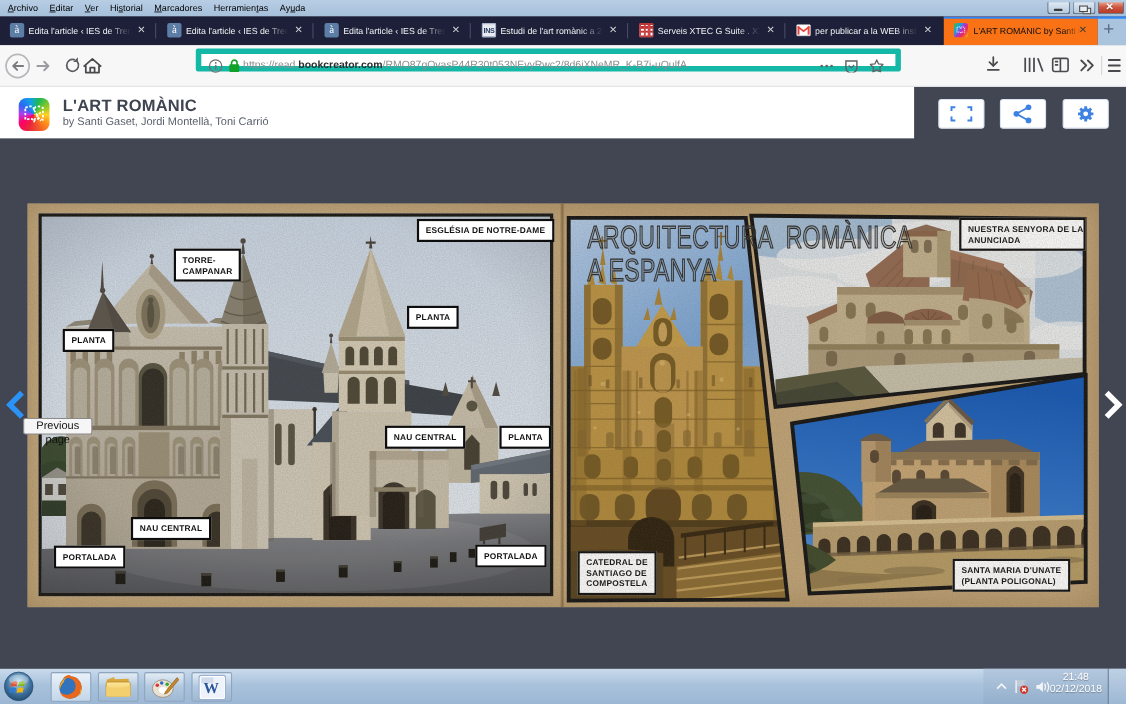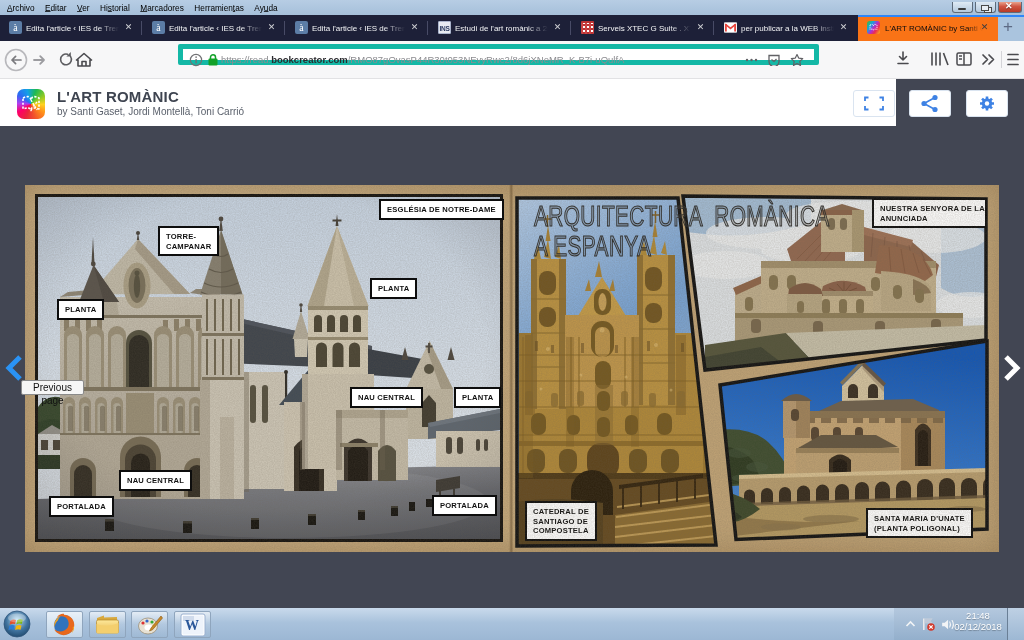--- a/index.html
+++ b/index.html
@@ -36,21 +36,21 @@
  linear-gradient(#b33 2px,transparent 2px),
  repeating-linear-gradient(90deg,#c44 0 2px,transparent 2px 4px),
  repeating-linear-gradient(0deg,#b33 0 2px,#fff 2px 4px);background-size:100% 100%,100% 4px,4px 100%;background-position:0 0,0 3px,0 0;background-repeat:no-repeat,repeat-y,repeat-x}
 
 #navbar{position:absolute;left:0;top:41px;width:1024px;height:38px;background:#f7f7f8;border-bottom:1px solid #e2e2e4}
 .navic{position:absolute;top:0}
 #urlbar{position:absolute;left:178px;top:3px;width:641px;height:21px;background:#fff;border:5px solid #14b8a6;border-radius:2px}
 #urltxt{position:absolute;left:38px;top:5px;font-size:9.5px;color:#8c8c90;white-space:nowrap}
 #urltxt b{color:#2a2a2e;font-weight:bold}
 
-#pagehead{position:absolute;left:0;top:79px;width:896px;height:47px;background:#fff}
+#pagehead{position:absolute;left:0;top:79px;width:831px;height:47px;background:#fff}
 #bcicon{position:absolute;left:17px;top:10px;width:28px;height:30px;border-radius:7px;background:conic-gradient(from 200deg at 50% 50%,#e8273c,#f06,#b13df0,#2a6bf2,#13a0e8,#1db954,#8ac926,#ffd21f,#ff8c1a,#f2552c,#e8273c)}
 #bctitle{position:absolute;left:57px;top:9px;font-size:15px;font-weight:bold;color:#3e4450;letter-spacing:.2px}
 #bcsub{position:absolute;left:57px;top:26.5px;font-size:10px;color:#5a606b}
 .hbtn{position:absolute;top:11px;width:42px;height:27px;border:1px solid #dae4f0;border-radius:3px;background:#fff}
 
 #stage{position:absolute;left:0;top:126px;width:1024px;height:483px;background:#424653}
 #book{position:absolute;left:25px;top:59px;width:974px;height:367px;background:
  radial-gradient(circle at 18% 30%,rgba(255,255,255,.10),transparent 40%),
  radial-gradient(circle at 80% 70%,rgba(120,85,40,.10),transparent 45%),
  radial-gradient(circle at 55% 15%,rgba(120,85,40,.08),transparent 35%),#c7aa7c;

